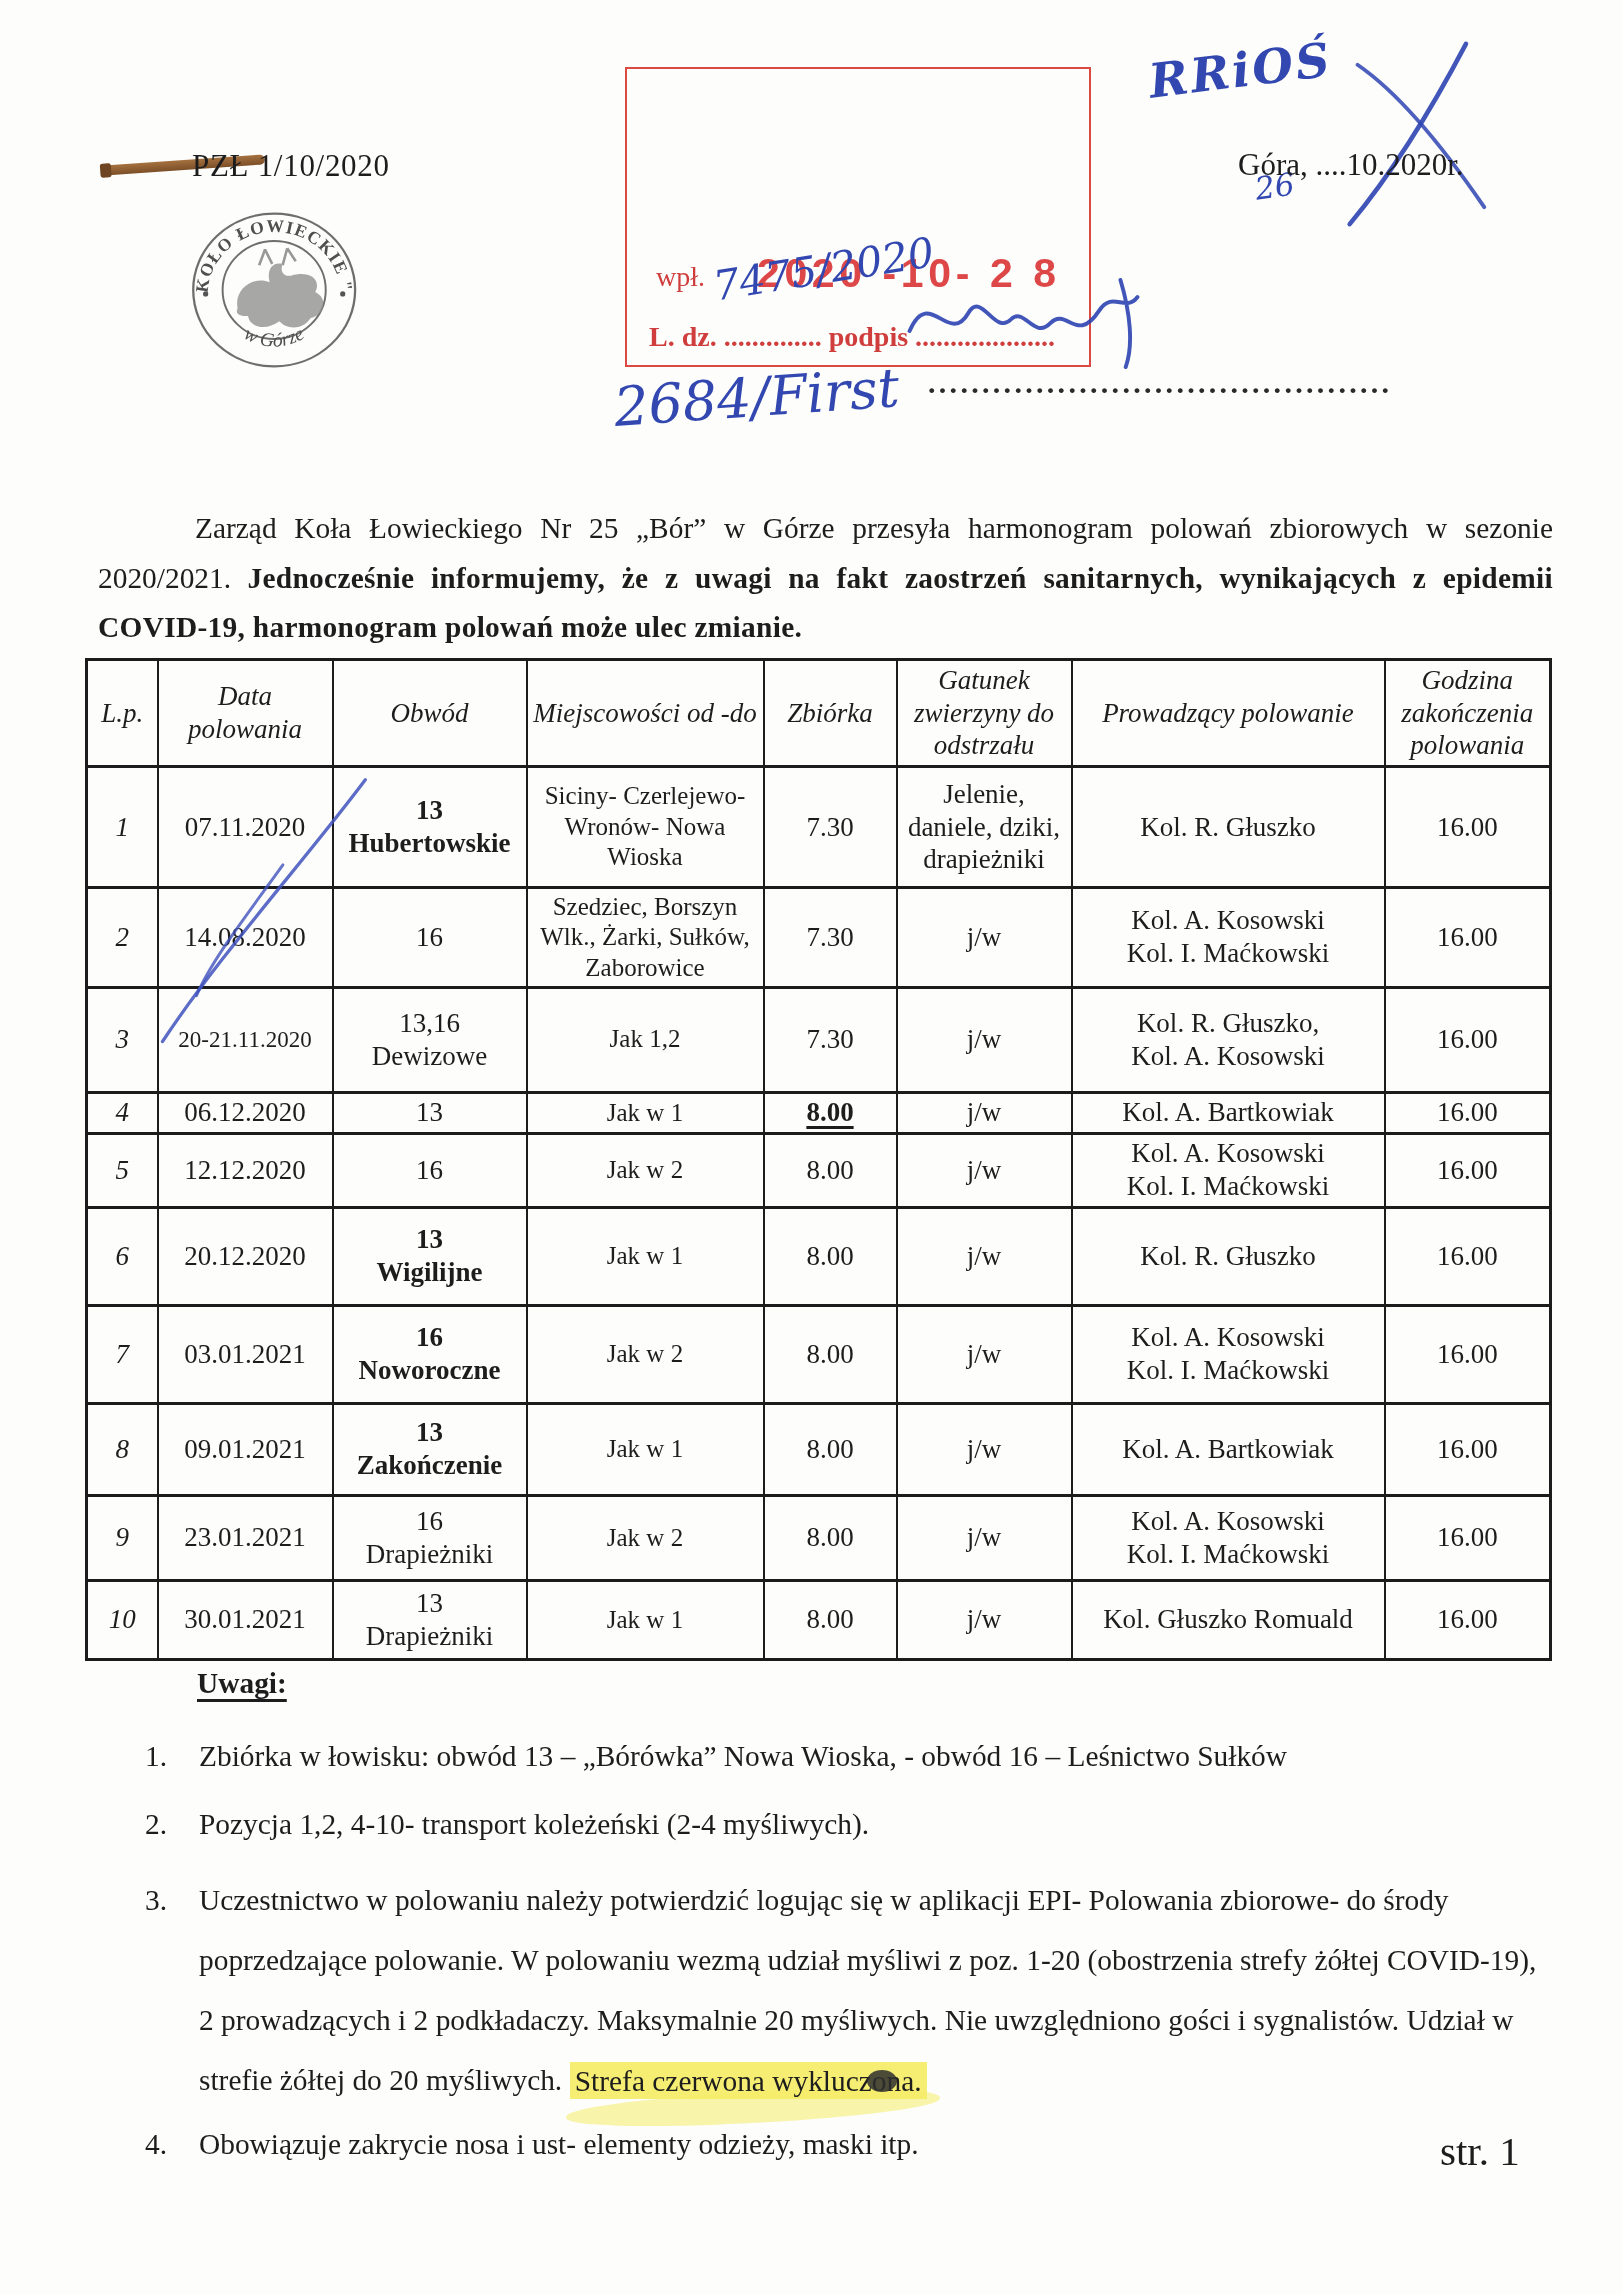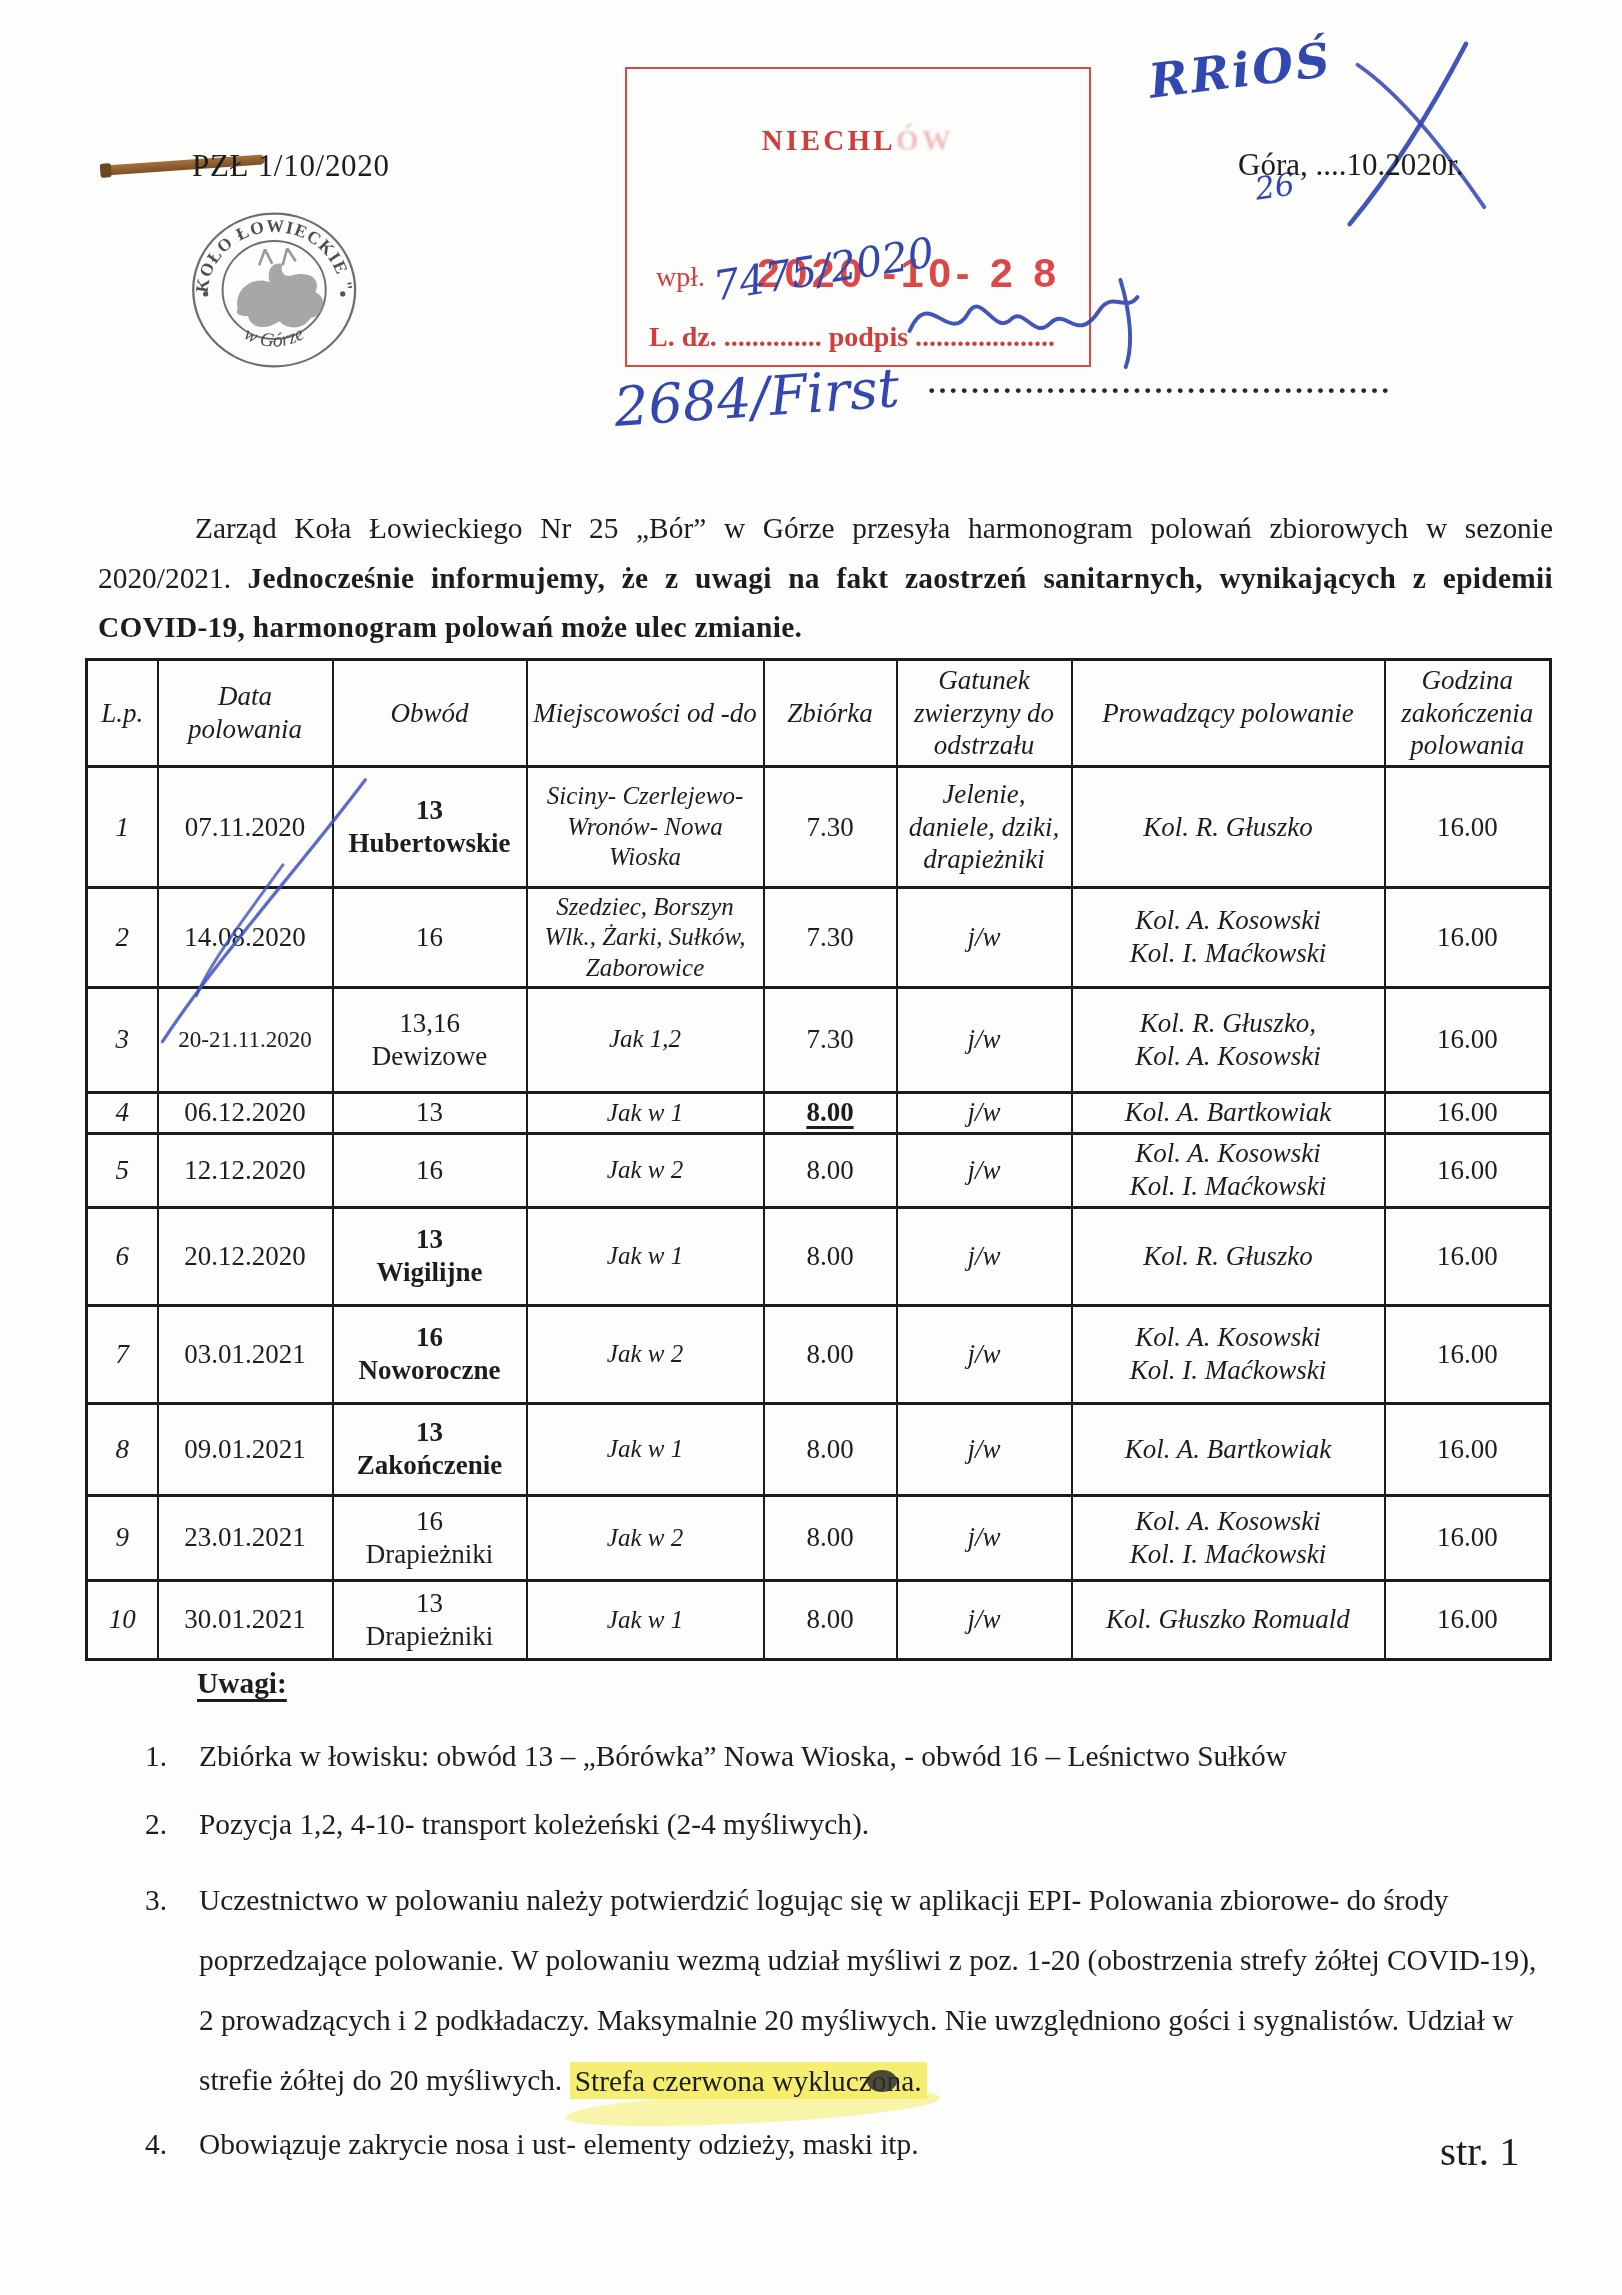--- a/index.html
+++ b/index.html
@@ -51,21 +51,21 @@
   tbody tr:nth-child(2){height:92px;}
   tbody tr:nth-child(3){height:105px;}
   tbody tr:nth-child(4){height:41px;}
   tbody tr:nth-child(5){height:73px;}
   tbody tr:nth-child(6){height:98px;}
   tbody tr:nth-child(7){height:98px;}
   tbody tr:nth-child(8){height:92px;}
   tbody tr:nth-child(9){height:85px;}
   tbody tr:nth-child(10){height:79px;}
   .col-lp{font-style:italic;}
-  .col-places, .col-gat, .col-prow{font-style:italic;border-radius:25px;}
+  .col-places, .col-gat, .col-prow{border-radius:25px;}
   .col-prow{text-align:left;padding-left:17px;}
   .col-places{font-size:25px;}
   td span{display:block;}
   .b{font-weight:bold;}
   .small-date{font-size:23px;}
   .zb-strong{font-weight:bold;text-decoration:underline;text-decoration-thickness:3.3px;text-underline-offset:5.2px;}
   
   .uwagi{left:145px;top:1661px;width:1412px;font-size:29.4px;line-height:1.5;}
   .uwagi-title{margin-left:52px;font-weight:bold;text-decoration:underline;
     text-decoration-thickness:3.3px;text-underline-offset:5.9px;margin-bottom:29px;}
@@ -104,21 +104,20 @@
   <circle cx="237" cy="130" r="4" fill="#555"></circle>
   <g opacity=".78">
     <path d="M118 62 l-9 24 m9 -24 l11 22 M152 60 l-7 26 m7 -26 l13 20" stroke="#7c7c7c" stroke-width="4" fill="none"></path>
     <path d="M76 152 C 70 122, 100 102, 125 112 C 120 92, 130 80, 145 84 C 140 97, 148 104, 158 102
              C 185 94, 205 107, 195 127 C 215 137, 210 162, 188 167 C 175 187, 150 184, 140 172
              C 120 187, 95 182, 92 164 C 78 164, 72 160, 76 152 Z" fill="#8f8f8f"></path>
   </g>
 </svg>
 
 <div class="abs stamp-box">
-  <div class="stamp-sub"><span style="display:inline">NIECHL</span><span style="display:inline" class="faded">ÓW</span></div>
   <div class="stamp-wpl">wpł.</div>
   <div class="stamp-date">2020 -10- 2 8</div>
   <div class="stamp-ldz">
     <span style="display:inline">L. dz.</span>
     <span style="display:inline">..............</span>
     <span style="display:inline">podpis</span>
     <span style="display:inline">....................</span>
   </div>
 </div>
 

